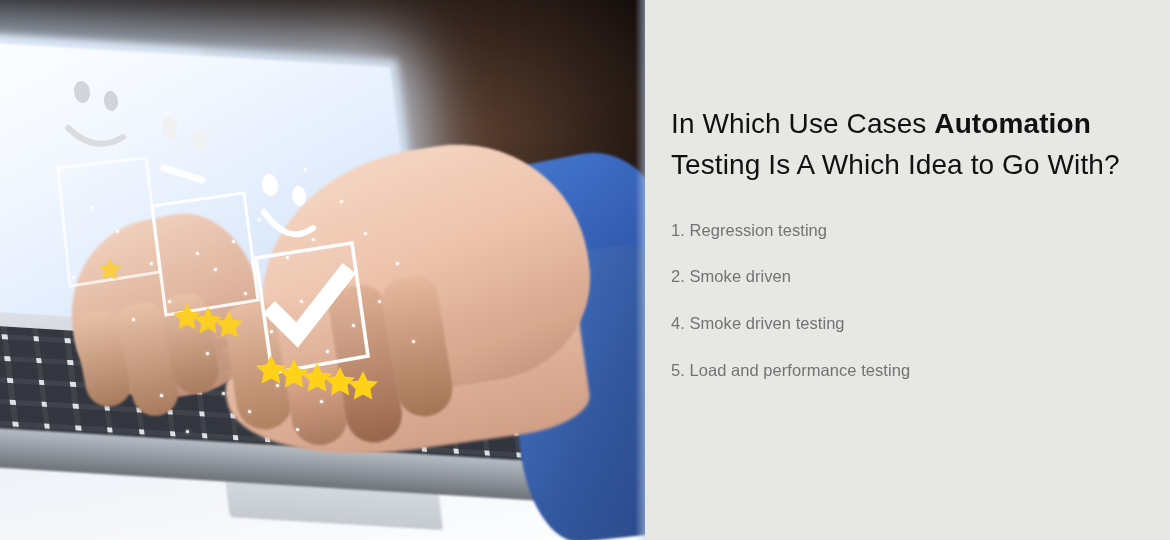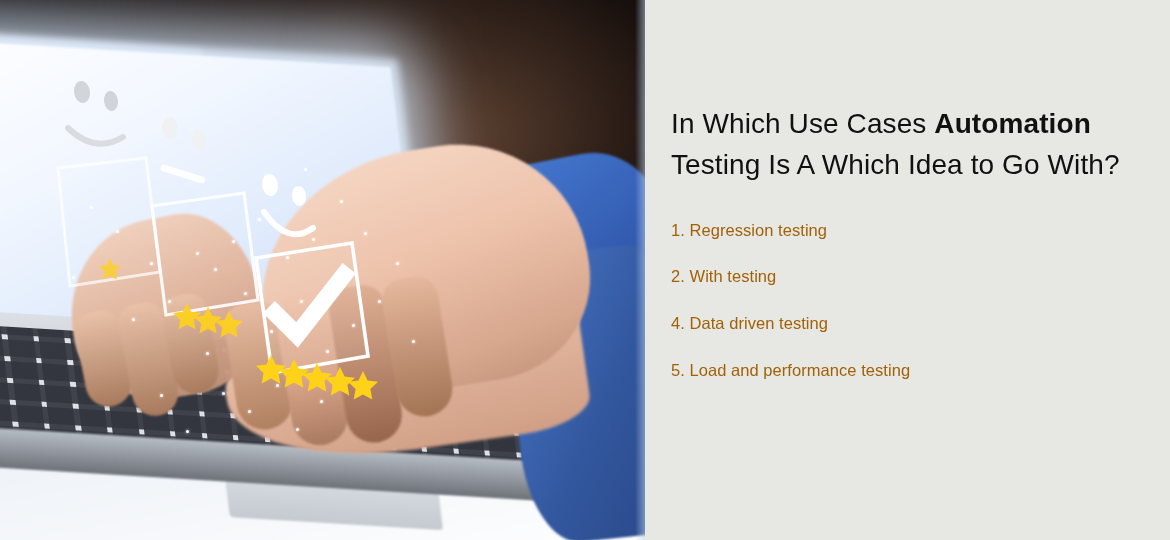--- a/index.html
+++ b/index.html
@@ -243,21 +243,21 @@
     max-width:490px;
   }
   .headline .em { font-weight:700; }
   .uselist {
     margin-top:34px;
     list-style:none;
   }
   .uselist li {
     font-size:16.5px;
     line-height:1.25;
-    color:#a16207;
+    color:#737373;
     margin-bottom:26px;
     letter-spacing:.05px;
     white-space:nowrap;
   }
   .uselist li:last-child { margin-bottom:8px; }
 </style>
 </head>
 <body>
 
 <div class="banner">
@@ -399,25 +399,25 @@
       <span>Testing Is A Which Idea to Go With?</span>
     </h1>
 
     <ol class="uselist">
       <li>
         <span>1.</span>
         <span>Regression testing</span>
       </li>
       <li>
         <span>2.</span>
-        <span>With testing</span>
+        <span>Smoke driven</span>
       </li>
       <li>
         <span>4.</span>
-        <span>Data driven testing</span>
+        <span>Smoke driven testing</span>
       </li>
       <li>
         <span>5.</span>
         <span>Load and performance testing</span>
       </li>
     </ol>
 
   </div>
 </div>
 

